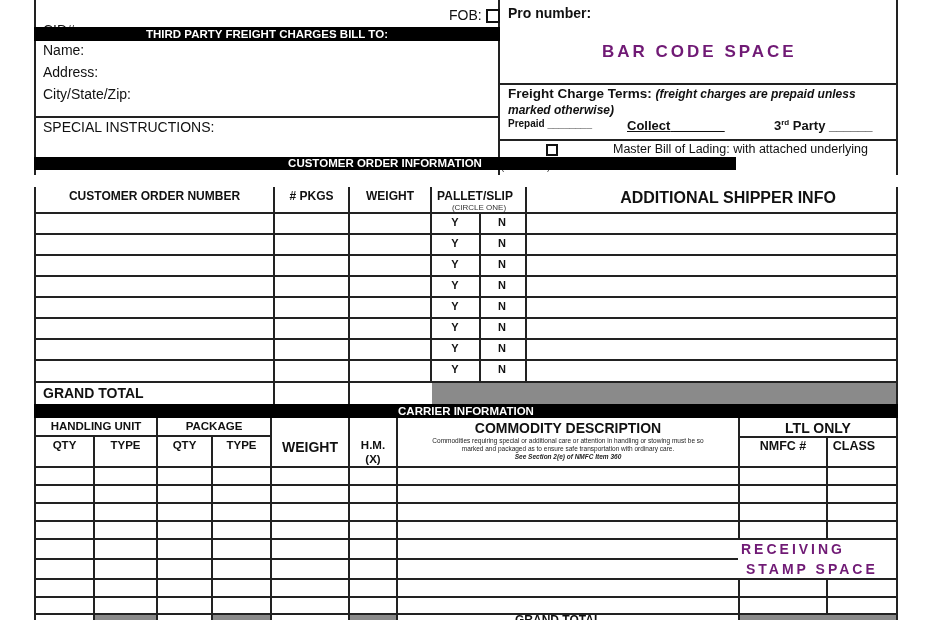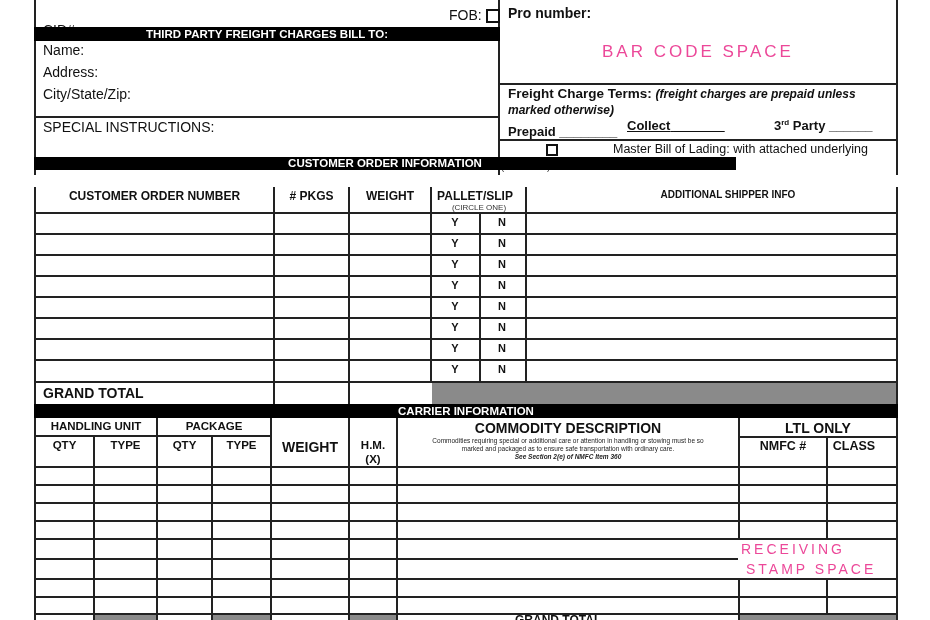--- a/index.html
+++ b/index.html
@@ -2,21 +2,21 @@
 <html><head>
 <meta charset="utf-8">
 <style>
   * { box-sizing: border-box; margin: 0; padding: 0; }
   html, body { width: 930px; height: 620px; overflow: hidden; background: #fff; }
   body { font-family: "Liberation Sans", sans-serif; color: #111; position: relative; }
   .abs { position: absolute; }
   .bar { background: #000; color: #fff; font-weight: bold; text-align: center; }
   .lbl { font-size: 14px; }
   .b { font-weight: bold; }
-  .gray { color: #ec4899; font-weight: normal; letter-spacing: 3px; }
+  .gray { color: #701a75; font-weight: bold; letter-spacing: 3px; }
   .hline { position: absolute; height: 2px; background: #222; }
   .vline { position: absolute; width: 2px; background: #222; }
   .shade { position: absolute; background: #8a8a8a; }
   .cbox { display: inline-block; width: 13px; height: 13px; border: 2px solid #111; vertical-align: middle; }
   .cell { position: absolute; font-weight: bold; font-size: 11.5px; text-align: center; }
   .yn { position: absolute; font-weight: bold; font-size: 11px; text-align: center; width: 40px; }
 </style>
 </head>
 <body>
 
@@ -39,21 +39,21 @@
 <div class="abs" style="left:498px;top:0;width:400px;height:175px;border-right:2px solid #222;"></div>
 <div class="abs lbl b" style="left:508px;top:5px;">Pro number:</div>
 <div class="abs gray" style="left:602px;top:42px;font-size:17px;">BAR CODE SPACE</div>
 <div class="hline" style="left:498px;top:83px;width:400px;"></div>
 
 <div class="abs" style="left:508px;top:86px;width:385px;font-size:13.5px;line-height:15px;">
   <span class="b">Freight Charge Terms:</span>
   <span class="b" style="font-style:italic;font-size:12px;">(freight charges are prepaid unless marked otherwise)</span>
 </div>
 
-<div class="abs b" style="left:508px;top:124px;font-size:13px;">
+<div class="abs b" style="left:508px;top:118px;font-size:10px;">
   <span>Prepaid</span> <span>________</span>
 </div>
 <div class="abs b" style="left:627px;top:118px;font-size:13px;text-decoration:underline;">
   <span>Collect</span> <span>_______</span>
 </div>
 <div class="abs b" style="left:774px;top:118px;font-size:13px;">
   <span>3</span><sup style="font-size:8px;">rd</sup> <span>Party</span> <span>______</span>
 </div>
 
 <div class="hline" style="left:498px;top:139px;width:400px;"></div>
@@ -65,21 +65,21 @@
 
 <div class="abs bar" style="left:34px;top:157px;width:702px;height:13px;font-size:11.5px;line-height:13px;">CUSTOMER ORDER INFORMATION</div>
 
 <div class="abs" style="left:34px;top:187px;width:864px;height:217px;border-left:2px solid #222;border-right:2px solid #222;"></div>
 
 <div class="cell" style="left:36px;top:189px;width:237px;font-size:12px;">CUSTOMER ORDER NUMBER</div>
 <div class="cell" style="left:275px;top:189px;width:73px;font-size:12px;"># PKGS</div>
 <div class="cell" style="left:350px;top:189px;width:80px;font-size:12px;">WEIGHT</div>
 <div class="cell" style="left:432px;top:189px;width:86px;font-size:12px;">PALLET/SLIP</div>
 <div class="cell" style="left:432px;top:203px;width:94px;font-size:8px;font-weight:normal;color:#333;">(CIRCLE ONE)</div>
-<div class="cell" style="left:528px;top:189px;width:400px;font-size:10px;">ADDITIONAL SHIPPER INFO</div>
+<div class="cell" style="left:528px;top:189px;width:400px;font-size:16px;">ADDITIONAL SHIPPER INFO</div>
 
 <div class="vline" style="left:273px;top:187px;height:217px;"></div>
 <div class="vline" style="left:348px;top:187px;height:217px;"></div>
 <div class="vline" style="left:430px;top:187px;height:196px;"></div>
 <div class="vline" style="left:479px;top:213px;height:170px;"></div>
 <div class="vline" style="left:525px;top:187px;height:196px;"></div>
 
 <div class="hline" style="left:34px;top:212px;width:864px;"></div>
 <div class="hline" style="left:34px;top:233px;width:864px;"></div>
 <div class="hline" style="left:34px;top:254px;width:864px;"></div>

